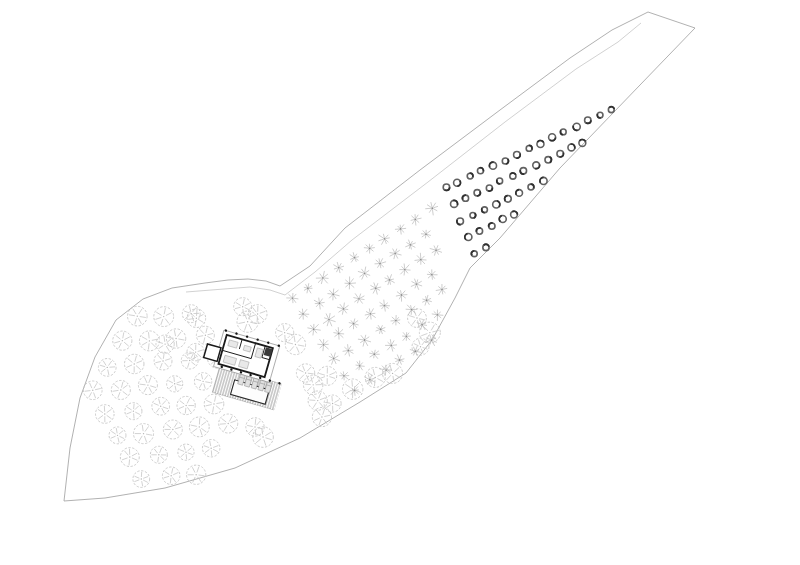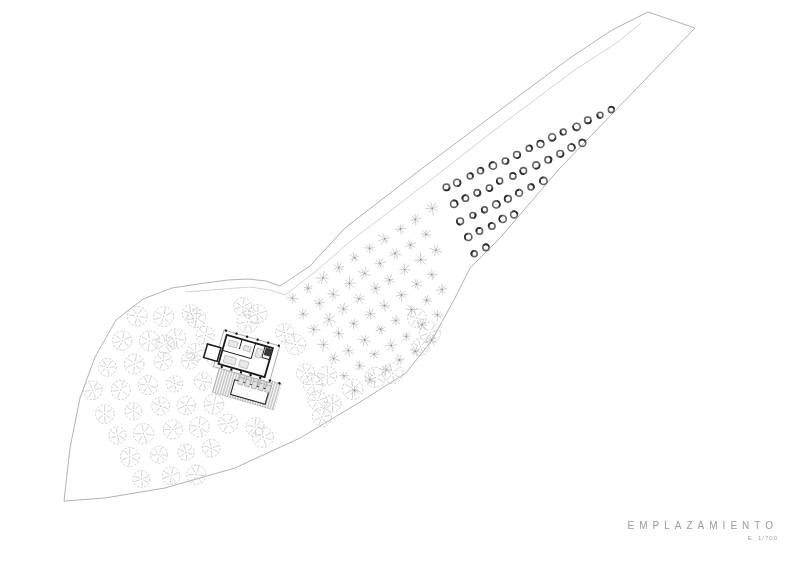--- a/index.html
+++ b/index.html
@@ -1458,17 +1458,13 @@
             <circle cx="18" cy="36" r="1.2" fill="#161616"></circle>
             <circle cx="28" cy="36" r="1.2" fill="#161616"></circle>
             <circle cx="38" cy="36" r="1.2" fill="#161616"></circle>
             <circle cx="48" cy="36" r="1.2" fill="#161616"></circle>
             <circle cx="58" cy="36" r="1.2" fill="#161616"></circle>
             <circle cx="68" cy="36" r="1.2" fill="#161616"></circle>
           </g>
         </g>
       </g>
   </svg>
-  <div class="titleblock">
-    <div class="main">EMPLAZAMIENTO</div>
-    <div class="scale">E. 1/700</div>
-  </div>
 </div>
 
 </body></html>

